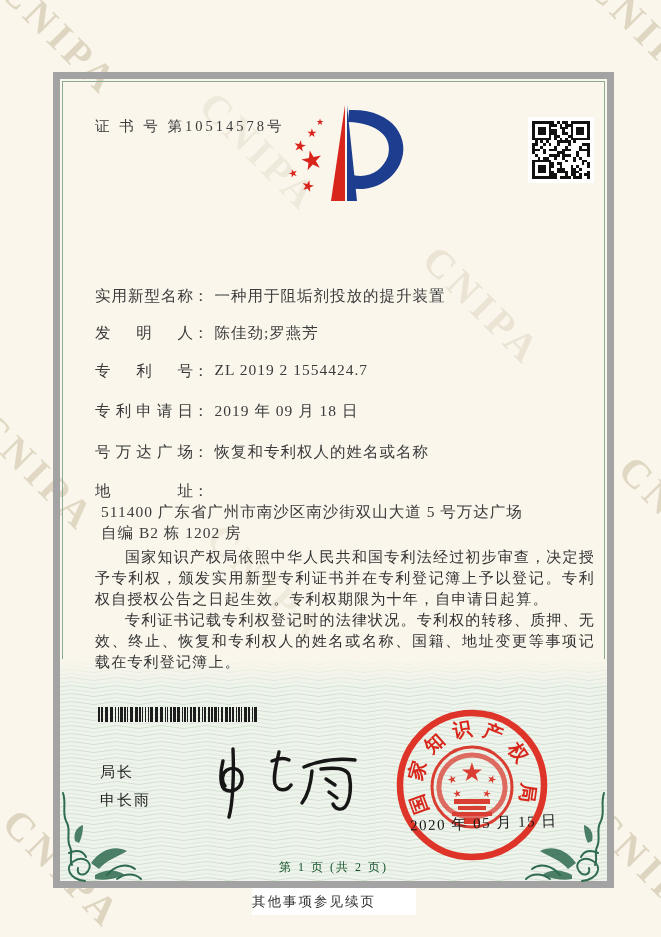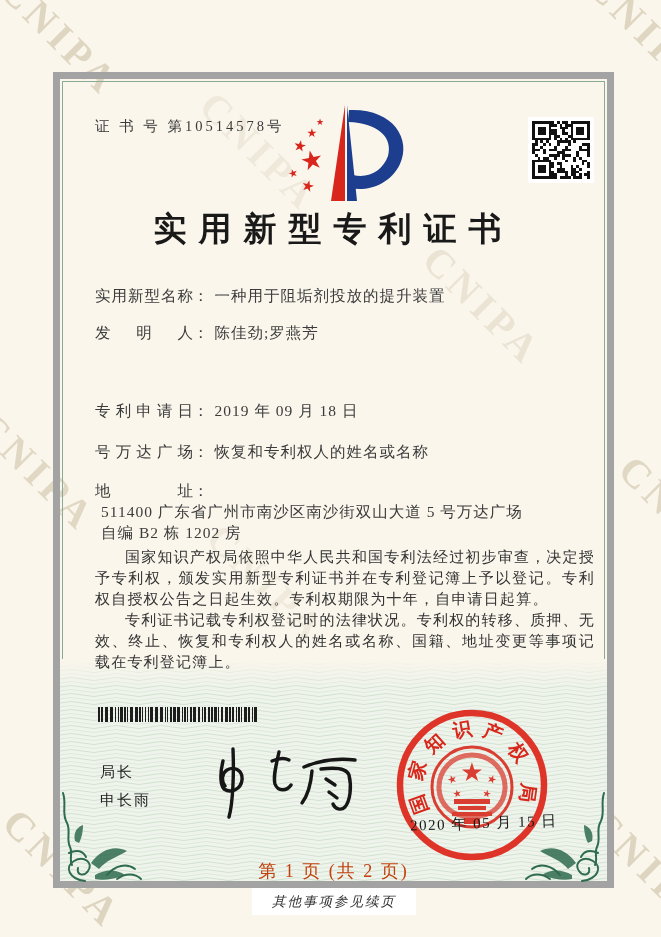--- a/index.html
+++ b/index.html
@@ -44,28 +44,28 @@
   .officer.t{top:684px}.officer.n{top:712px}
   .sig{position:absolute;left:138px;top:658px;width:170px;height:92px;z-index:4;}
   
   .seal{position:absolute;left:334px;top:628px;width:156px;height:156px;z-index:5;}
   .seal svg{position:absolute;left:0;top:0;}
   .sealchars{position:absolute;left:0;top:0;width:100%;height:100%;}
   .sealchars span{position:absolute;left:50%;top:50%;font-size:19px;font-weight:700;color:#d8261a;
                   font-family:"Liberation Sans",sans-serif;}
   .sealdate{position:absolute;left:350px;top:735px;font-size:15px;letter-spacing:1.5px;color:#181818;
             z-index:6;transform:rotate(-2deg);white-space:nowrap;}
-  .pageno{position:absolute;left:0;top:780px;width:100%;text-align:center;font-size:18px;
-          letter-spacing:2px;color:#c2410c;z-index:4;}
+  .pageno{position:absolute;left:0;top:780px;width:100%;text-align:center;font-size:12px;
+          letter-spacing:2px;color:#14532d;z-index:4;}
   .corner{position:absolute;bottom:-6px;width:92px;height:96px;z-index:3;}
   .corner.bl{left:-5px;}
   .corner.br{right:-5px;transform:scaleX(-1);}
   
   .footer-strip{position:absolute;left:252px;top:888px;width:164px;height:27px;background:#ffffff;
-        display:flex;align-items:center;justify-content:center;z-index:2;font-style:italic;}
+        display:flex;align-items:center;justify-content:flex-start;z-index:2;}
   .footer-strip span{font-size:13.5px;letter-spacing:2px;color:#333;}
 </style>
 </head>
 <body>
 
 <div class="page">
 
   <div id="wmLayer">
       <div class="wm" style="left: -15px; top: 12px; opacity: 0.4;">CNIPA</div>
       <div class="wm" style="left: 572px; top: 8px; opacity: 0.4;">CNIPA</div>
@@ -236,27 +236,29 @@
           <rect x="11" y="20" width="1" height="1" fill="#111"></rect>
           <rect x="12" y="20" width="1" height="1" fill="#111"></rect>
           <rect x="13" y="20" width="1" height="1" fill="#111"></rect>
           <rect x="15" y="20" width="1" height="1" fill="#111"></rect>
           <rect x="16" y="20" width="1" height="1" fill="#111"></rect>
           <rect x="17" y="20" width="1" height="1" fill="#111"></rect>
           <rect x="20" y="20" width="1" height="1" fill="#111"></rect>
         </svg>
     </div>
 
-    <div class="title">实用新型专利证书</div>
 
     <div class="frow r2">
       <span class="flabel">发明人</span><span class="fcolon">：</span><span class="fvalue">陈佳劲;罗燕芳</span>
     </div>
     <div class="frow r1">
       <span class="flabel">实用新型名称</span><span class="fcolon">：</span><span class="fvalue">一种用于阻垢剂投放的提升装置</span>
+    </div>
+    <div class="frow r3">
+      <span class="flabel">专利号</span><span class="fcolon">：</span><span class="fvalue">ZL 2019 2 1554424.7</span>
     </div>
     <div class="frow r4">
       <span class="flabel">专利申请日</span><span class="fcolon">：</span><span class="fvalue">2019 年 09 月 18 日</span>
     </div>
     <div class="frow r5">
       <span class="flabel">号万达广场</span><span class="fcolon">：</span><span class="fvalue">恢复和专利权人的姓名或名称</span>
     </div>
     <div class="frow r6">
       <span class="flabel">地址</span><span class="fcolon">：</span><span class="fvalue">511400 广东省广州市南沙区南沙街双山大道 5 号万达广场
 自编 B2 栋 1202 房</span>

